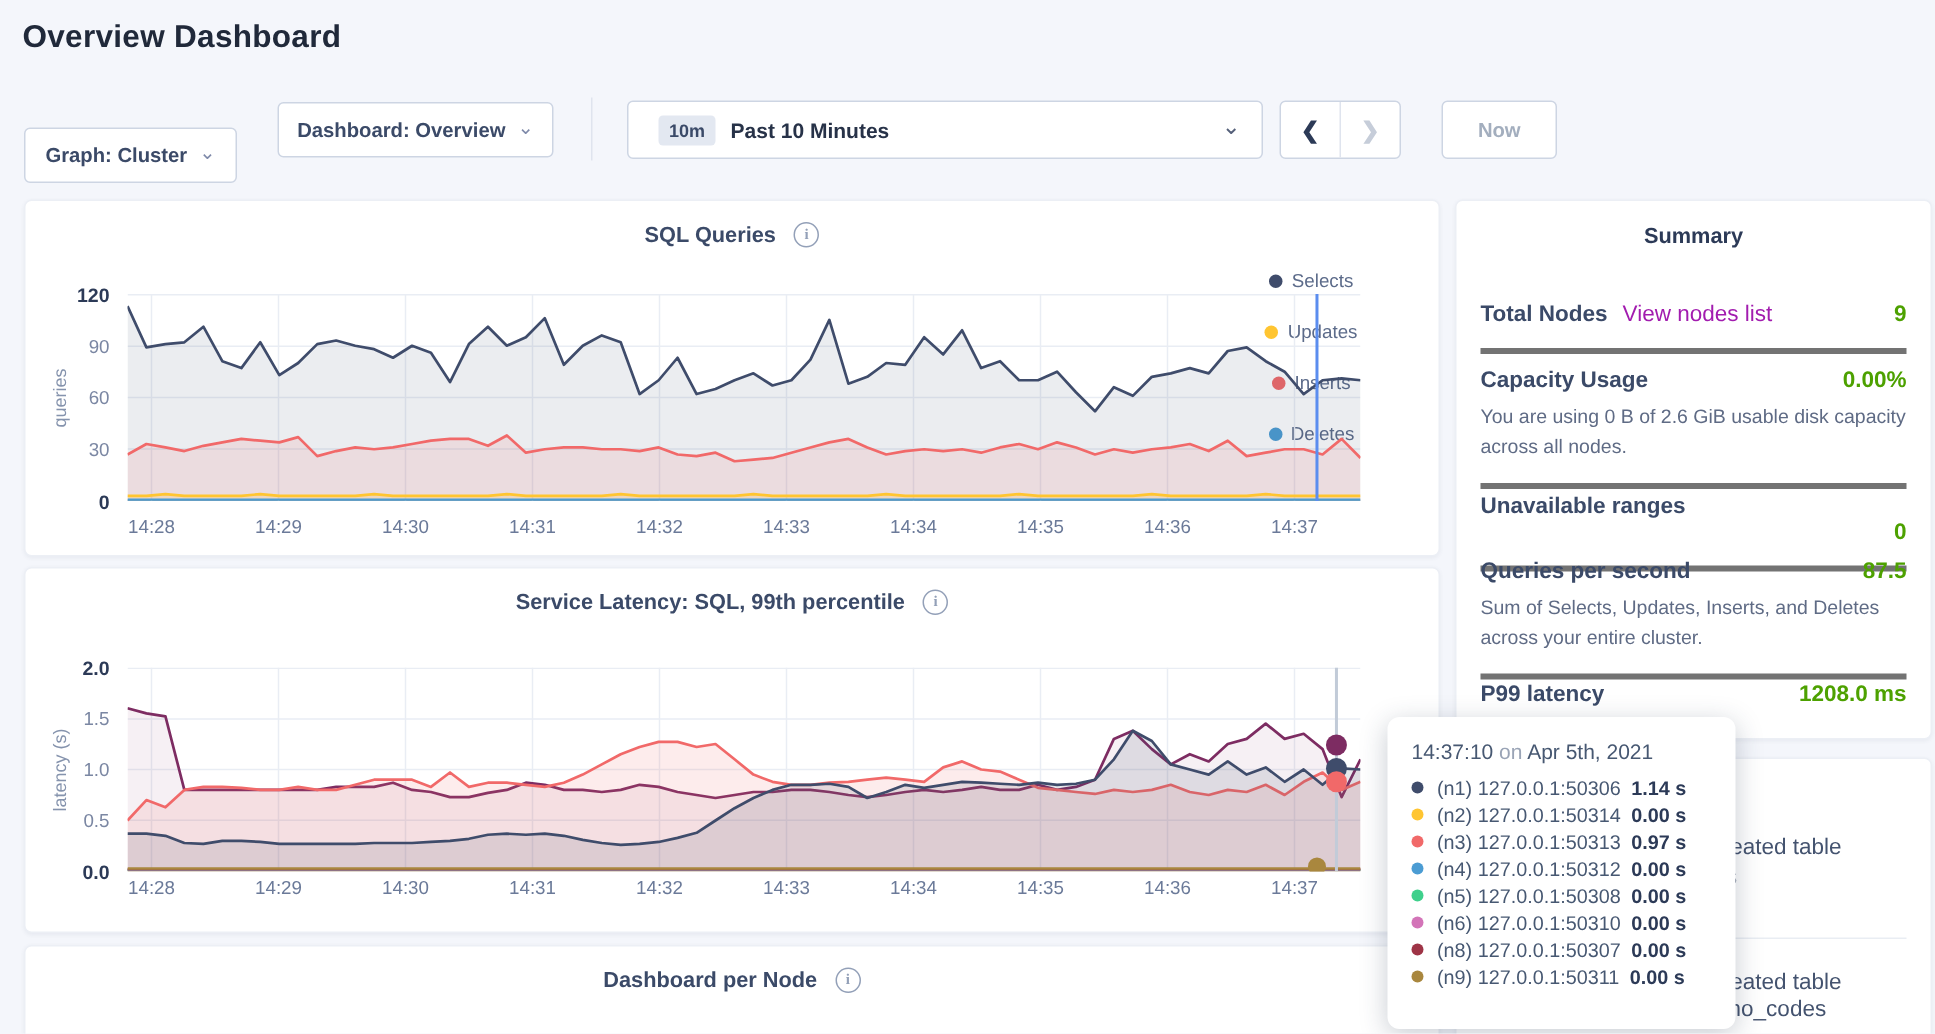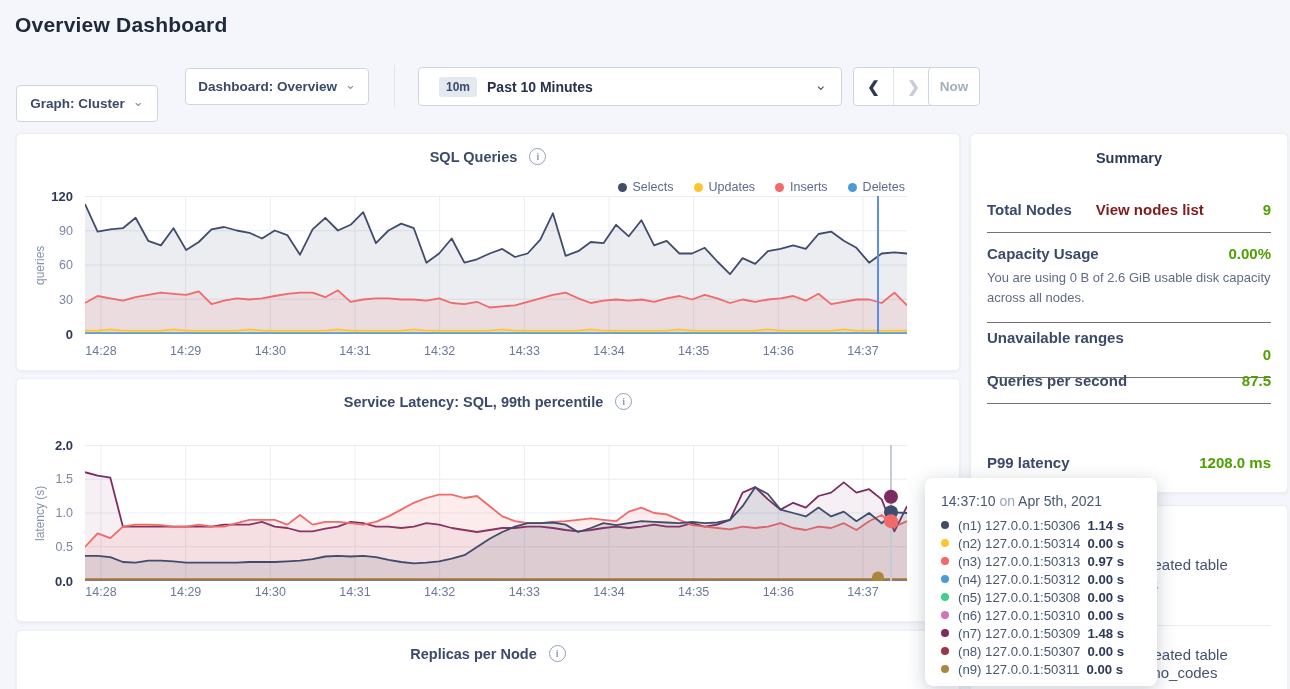--- a/index.html
+++ b/index.html
@@ -38,23 +38,23 @@
   .legend{display:flex;gap:20px;align-items:center;}
   .legend-item{display:flex;gap:6px;align-items:center;font-size:12.5px;color:#5c6b8a;cursor:pointer;}
   .legend-dot{width:9px;height:9px;border-radius:50%;}
   .ylab{color:#8593ad;font-size:12px;writing-mode:vertical-rl;transform:rotate(180deg);text-align:center;}
   .ytick{position:absolute;right:0;font-size:12.5px;color:#7b87a3;}
   .ytick.bold{font-weight:700;color:#2c3a57;font-size:13px;}
   .xtick{position:absolute;width:56px;text-align:center;font-size:12.5px;color:#6b7a99;}
   
   .sum-pad{position:absolute;left:16px;right:16px;}
   .sum-header{top:16px;text-align:center;font-size:14.5px;font-weight:700;color:#2c3a57;}
-  .sum-block{display:flex;flex-wrap:wrap;align-items:baseline;border-bottom:1px solid #737373;}
+  .sum-block{display:flex;flex-wrap:wrap;align-items:baseline;border-bottom:4px solid #737373;}
   .sum-label{font-size:15px;font-weight:700;color:#3b4a68;}
-  .sum-link{font-size:15px;font-weight:700;color:#7f1d1d;margin-left:24px;cursor:pointer;}
+  .sum-link{font-size:15px;font-weight:400;color:#a21caf;margin-left:10px;cursor:pointer;}
   .sum-value{margin-left:auto;font-size:15px;font-weight:700;color:#4da100;}
   .sum-note{width:100%;font-size:13px;color:#5f6b85;line-height:1.55;margin-top:6px;}
   
   .events-header{top:16px;left:0;right:0;text-align:center;font-size:14.5px;font-weight:700;color:#2c3a57;}
   .event-line{position:absolute;font-size:15px;color:#44536f;white-space:nowrap;}
   .event-divider{position:absolute;left:16px;right:16px;border-top:1px solid #e9edf3;}
   
   .tooltip{
     left:925px;top:478px;width:232px;height:208px;background:#fff;border-radius:8px;z-index:30;
     box-shadow:0 4px 18px rgba(40,55,80,.25);padding:15px 16px 12px 16px;box-sizing:border-box;
@@ -81,30 +81,30 @@
 <div class="abs tool-divider" style="left:394px;top:65px;"></div>
 <div class="abs btn time-select" style="left:418px;top:67px;width:424px;height:39px;padding-left:20px;">
   <span class="range-badge">10m</span>
   <span class="range-label">Past 10 Minutes</span>
   <span class="chev">⌄</span>
 </div>
 <div class="abs arrow-group" style="left:853px;top:67px;height:39px;">
   <div class="arrow-cell arrow-prev">❮</div>
   <div class="arrow-cell arrow-next">❯</div>
 </div>
-<div class="abs btn now-btn" style="left:928px;top:67px;width:52px;height:39px;">
+<div class="abs btn now-btn" style="left:961px;top:67px;width:77px;height:39px;">
   <span>Now</span>
 </div>
 
 <div class="abs card" style="left:16px;top:133px;width:944px;height:238px;">
   <div class="abs chart-title-row" style="top:14px;">
     <span class="chart-title">SQL Queries</span>
     <span class="info-icon">i</span>
   </div>
-  <div class="abs legend" id="legend1" style="top:46px;right:54px;">
+  <div class="abs legend" id="legend1" style="top:46px;right:54px;flex-direction:column;">
       <div class="legend-item">
         <span class="legend-dot" style="background: rgb(63, 76, 107);"></span>
         <span>Selects</span>
       </div>
       <div class="legend-item">
         <span class="legend-dot" style="background: rgb(255, 197, 49);"></span>
         <span>Updates</span>
       </div>
       <div class="legend-item">
         <span class="legend-dot" style="background: rgb(241, 105, 105);"></span>
@@ -218,21 +218,21 @@
       <div class="xtick" style="left: 411.333px;">14:33</div>
       <div class="xtick" style="left: 496px;">14:34</div>
       <div class="xtick" style="left: 580.667px;">14:35</div>
       <div class="xtick" style="left: 665.333px;">14:36</div>
       <div class="xtick" style="left: 750px;">14:37</div>
     </div>
 </div>
 
 <div class="abs card" style="left:16px;top:630px;width:944px;height:130px;">
   <div class="abs chart-title-row" style="top:14px;">
-    <span class="chart-title">Replicas per Node</span>
+    <span class="chart-title">Dashboard per Node</span>
     <span class="info-icon">i</span>
   </div>
 </div>
 
 <div class="abs card" style="left:970px;top:133px;width:318px;height:360px;">
   <div class="sum-pad sum-header">Summary</div>
   <div class="sum-pad sum-block" style="top:57px;padding:10px 0 14px 0;">
     <span class="sum-label">Total Nodes</span>
     <span class="sum-link">View nodes list</span>
     <span class="sum-value">9</span>
@@ -242,20 +242,21 @@
     <span class="sum-value">0.00%</span>
     <span class="sum-note">You are using 0 B of 2.6 GiB usable disk capacity across all nodes.</span>
   </div>
   <div class="sum-pad sum-block" style="top:181px;padding:14px 0;flex-direction:column;">
     <span class="sum-label">Unavailable ranges</span>
     <span class="sum-value">0</span>
   </div>
   <div class="sum-pad sum-block" style="top:224px;padding:14px 0;">
     <span class="sum-label">Queries per second</span>
     <span class="sum-value">87.5</span>
+    <span class="sum-note">Sum of Selects, Updates, Inserts, and Deletes across your entire cluster.</span>
   </div>
   <div class="sum-pad sum-block" style="top:306px;padding:14px 0;border-bottom:none;">
     <span class="sum-label">P99 latency</span>
     <span class="sum-value">1208.0 ms</span>
   </div>
 </div>
 
 <div class="abs card" style="left:970px;top:505px;width:318px;height:250px;">
   <div class="abs events-header">Events</div>
   <div class="event-line" style="left:140px;top:50px;">root created table</div>
@@ -296,25 +297,20 @@
         <span class="tt-dot" style="background: rgb(63, 208, 140);"></span>
         <span>(n5) 127.0.0.1:50308</span>
         <span class="tt-val">0.00 s</span>
       </div>
       <div class="tt-row">
         <span class="tt-dot" style="background: rgb(211, 116, 184);"></span>
         <span>(n6) 127.0.0.1:50310</span>
         <span class="tt-val">0.00 s</span>
       </div>
       <div class="tt-row">
-        <span class="tt-dot" style="background: rgb(125, 44, 98);"></span>
-        <span>(n7) 127.0.0.1:50309</span>
-        <span class="tt-val">1.48 s</span>
-      </div>
-      <div class="tt-row">
         <span class="tt-dot" style="background: rgb(158, 52, 70);"></span>
         <span>(n8) 127.0.0.1:50307</span>
         <span class="tt-val">0.00 s</span>
       </div>
       <div class="tt-row">
         <span class="tt-dot" style="background: rgb(169, 135, 62);"></span>
         <span>(n9) 127.0.0.1:50311</span>
         <span class="tt-val">0.00 s</span>
       </div>
     </div>

